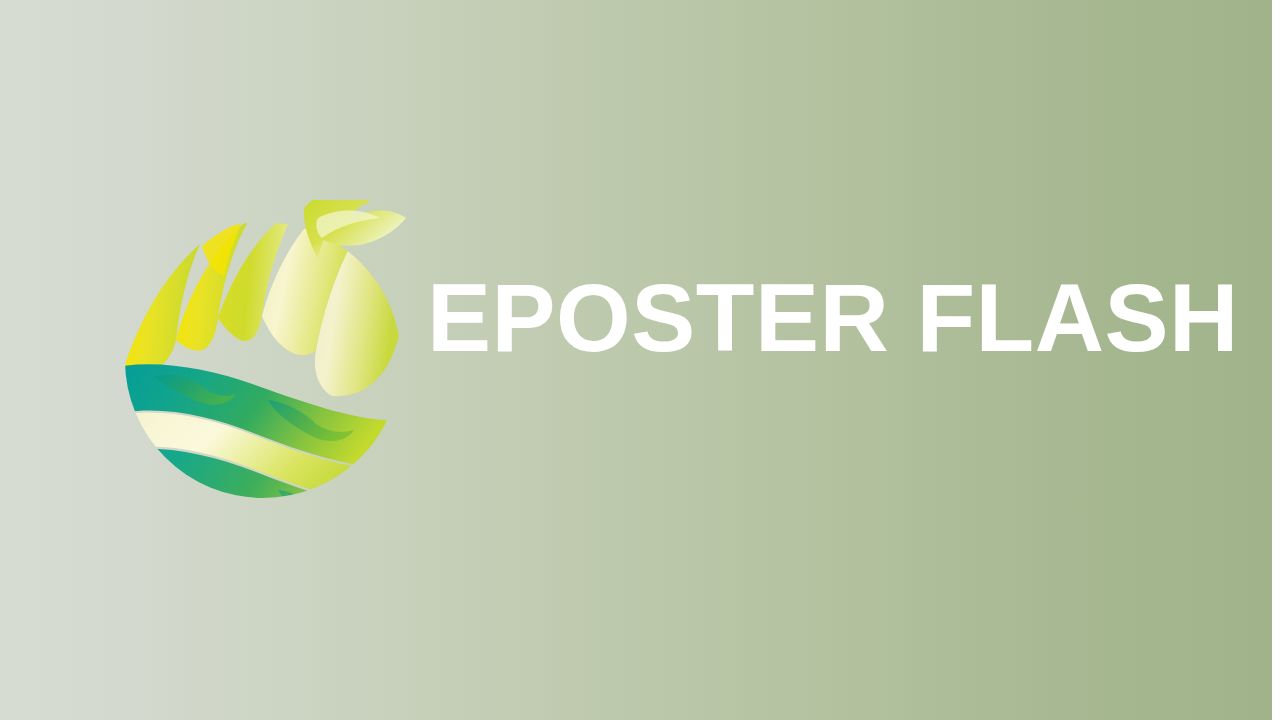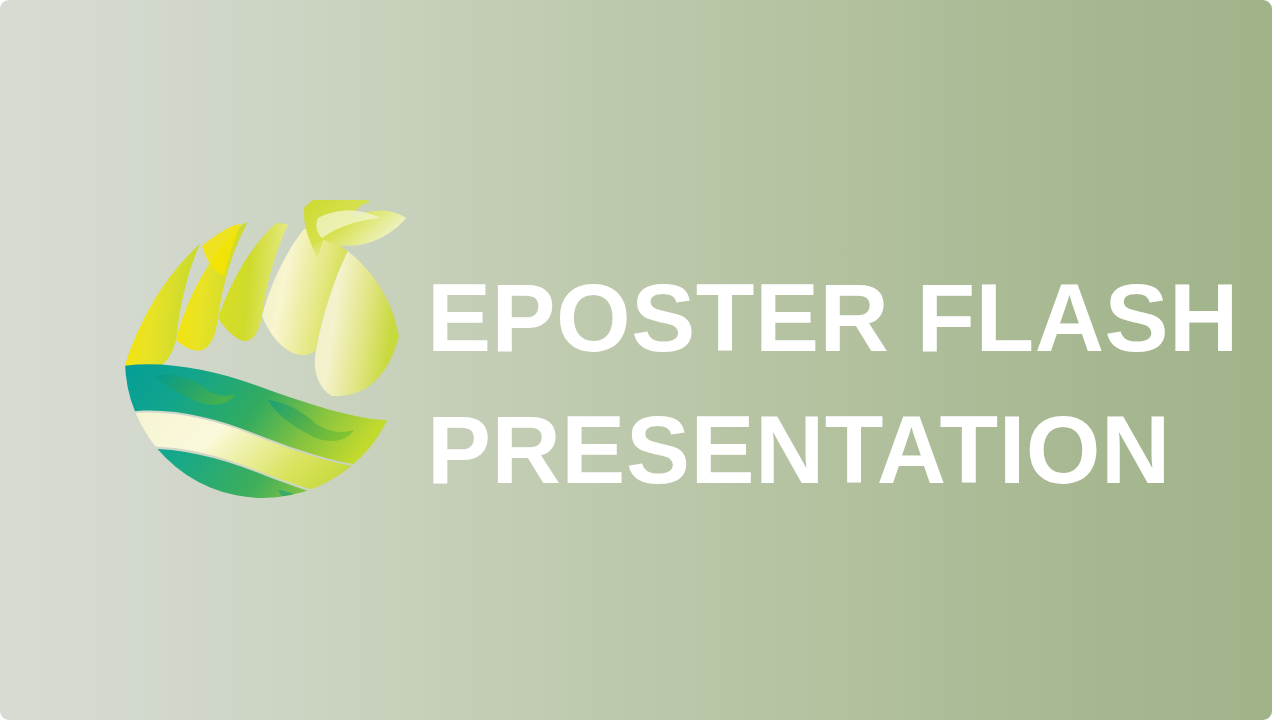--- a/index.html
+++ b/index.html
@@ -20,21 +20,20 @@
     height:720px;
     background:linear-gradient(to right,
         #d7dcd3 0%,
         #d3d9ce 10%,
         #c9d2be 28%,
         #bdc9ac 48%,
         #b3c19f 66%,
         #a8b993 82%,
         #a0b389 100%);
     overflow:hidden;
-    border-radius:9px;
   }
 
   
   #logo-mark {
     position:absolute;
     left:118px;
     top:200px;
     width:290px;
     height:320px;
   }
@@ -228,16 +227,15 @@
           <path d="M 200 18 C 218 8 244 8 262 18 C 242 20 220 26 204 38
                    C 198 32 197 24 200 18 Z" fill="#f2f5cf" opacity="0.75"></path>
         </g>
 
       </g>
     </svg>
   </div>
 
   <div id="title-block">
     <div class="title-line">EPOSTER FLASH</div>
-    <div class="title-line">PRESENTATION</div>
   </div>
 
 </div>
 
 </body></html>

